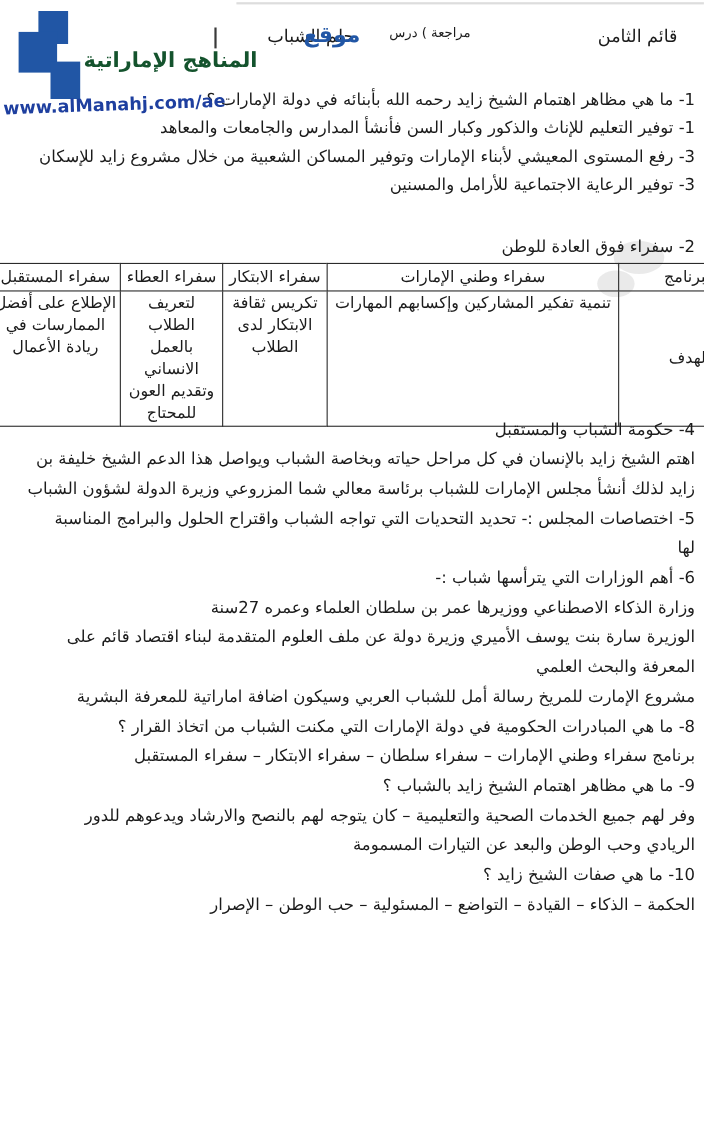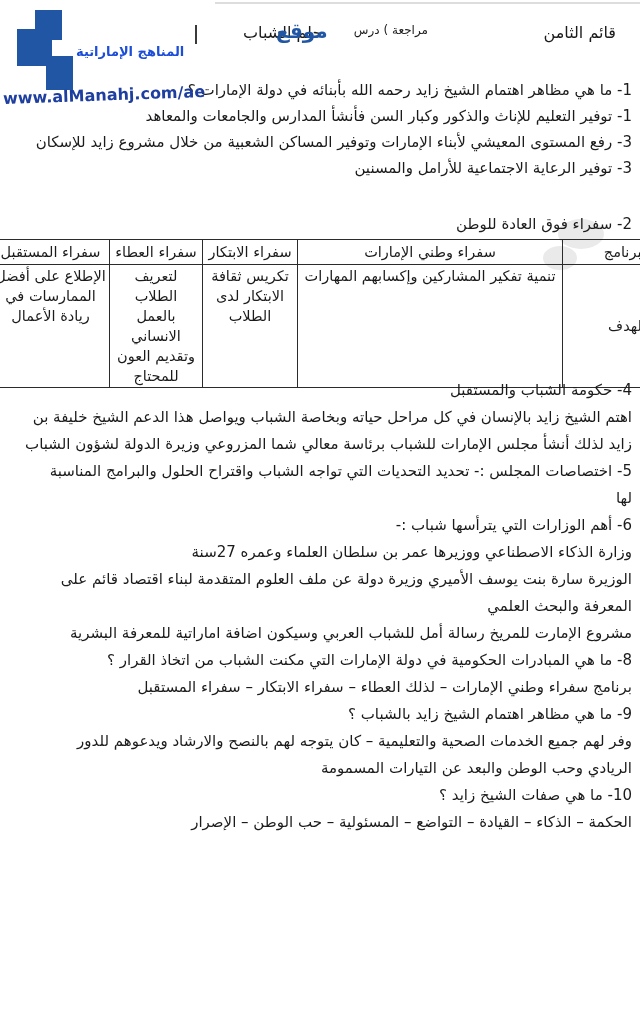--- a/index.html
+++ b/index.html
@@ -11,21 +11,21 @@
   .scan-edge { position:absolute; top:2px; left:215px; width:425px; height:2px; background:#cfcfcf; opacity:.7; }
 
   
   .grade   { position:absolute; top:23px; right:24px; font-size:16px; white-space:nowrap; z-index:2; }
   .title-a { position:absolute; top:23px; right:212px; font-size:12px; white-space:nowrap; z-index:1; }
   .title-b { position:absolute; top:23px; left:199px; font-size:16px; white-space:nowrap; z-index:1;margin-left:44px; }
   .cut-bar { position:absolute; top:25px; left:195px; width:2px; height:19px; background:#3a3a3a; }
 
   
   .wm-word { position:absolute; top:19px; left:252px; font-size:20px; font-weight:bold; color:#2156a5; z-index:3; white-space:nowrap;margin-left:24px; }
-  .wm-name { position:absolute; top:44px; left:76px;  font-size:13px; font-weight:bold; color:#1d4ed8; z-index:3; white-space:nowrap; }
+  .wm-name { position:absolute; top:44px; left:76px;  font-size:19px; font-weight:bold; color:#14532d; z-index:3; white-space:nowrap; }
   .wm-url  { position:absolute; top:89px; left:3px;   font-size:16px; font-weight:bold; color:#1e3f9f; z-index:3; white-space:nowrap;
              transform:rotate(-2deg); transform-origin:left center; letter-spacing:0px; }
   .logo { position:absolute; top:0; left:0; width:100px; height:100px; z-index:2; }
   .logo .r { position:absolute; background:#2156a5; }
   .logo .r1 { left:35px; top:10px; width:27px; height:30px; }
   .logo .r2 { left:17px; top:29px; width:35px; height:37px; }
   .logo .r3 { left:46px; top:56px; width:27px; height:34px; }
 
   
   .line { white-space:nowrap; padding-right:8px; font-size:15px; position:relative; z-index:1; }
@@ -118,21 +118,21 @@
     <div class="line">اهتم الشيخ زايد بالإنسان في كل مراحل حياته وبخاصة الشباب ويواصل هذا الدعم الشيخ خليفة بن</div>
     <div class="line">زايد لذلك أنشأ مجلس الإمارات للشباب برئاسة معالي شما المزروعي وزيرة الدولة لشؤون الشباب</div>
     <div class="line">5- اختصاصات المجلس :- تحديد التحديات التي تواجه الشباب واقتراح الحلول والبرامج المناسبة</div>
     <div class="line">لها</div>
     <div class="line">6- أهم الوزارات التي يترأسها شباب :-</div>
     <div class="line">وزارة الذكاء الاصطناعي ووزيرها عمر بن سلطان العلماء  وعمره 27سنة</div>
     <div class="line">الوزيرة سارة بنت يوسف الأميري وزيرة دولة عن ملف العلوم المتقدمة لبناء اقتصاد قائم على</div>
     <div class="line">المعرفة والبحث العلمي</div>
     <div class="line">مشروع الإمارت للمريخ رسالة أمل للشباب العربي وسيكون اضافة اماراتية للمعرفة البشرية</div>
     <div class="line">8- ما هي المبادرات الحكومية في دولة الإمارات التي مكنت الشباب من اتخاذ القرار ؟</div>
-    <div class="line">برنامج سفراء وطني الإمارات – لذلك العطاء – سفراء الابتكار – سفراء المستقبل</div>
+    <div class="line">برنامج سفراء وطني الإمارات – سفراء سلطان – سفراء الابتكار – سفراء المستقبل</div>
     <div class="line">9- ما هي مظاهر اهتمام الشيخ زايد بالشباب ؟</div>
     <div class="line">وفر لهم جميع الخدمات الصحية والتعليمية – كان يتوجه لهم بالنصح والارشاد ويدعوهم للدور</div>
     <div class="line">الريادي وحب الوطن والبعد عن التيارات المسمومة</div>
     <div class="line">10- ما هي صفات الشيخ زايد ؟</div>
     <div class="line">الحكمة – الذكاء – القيادة – التواضع – المسئولية – حب الوطن – الإصرار</div>
   </div>
 
 </div>
 
 </body></html>

